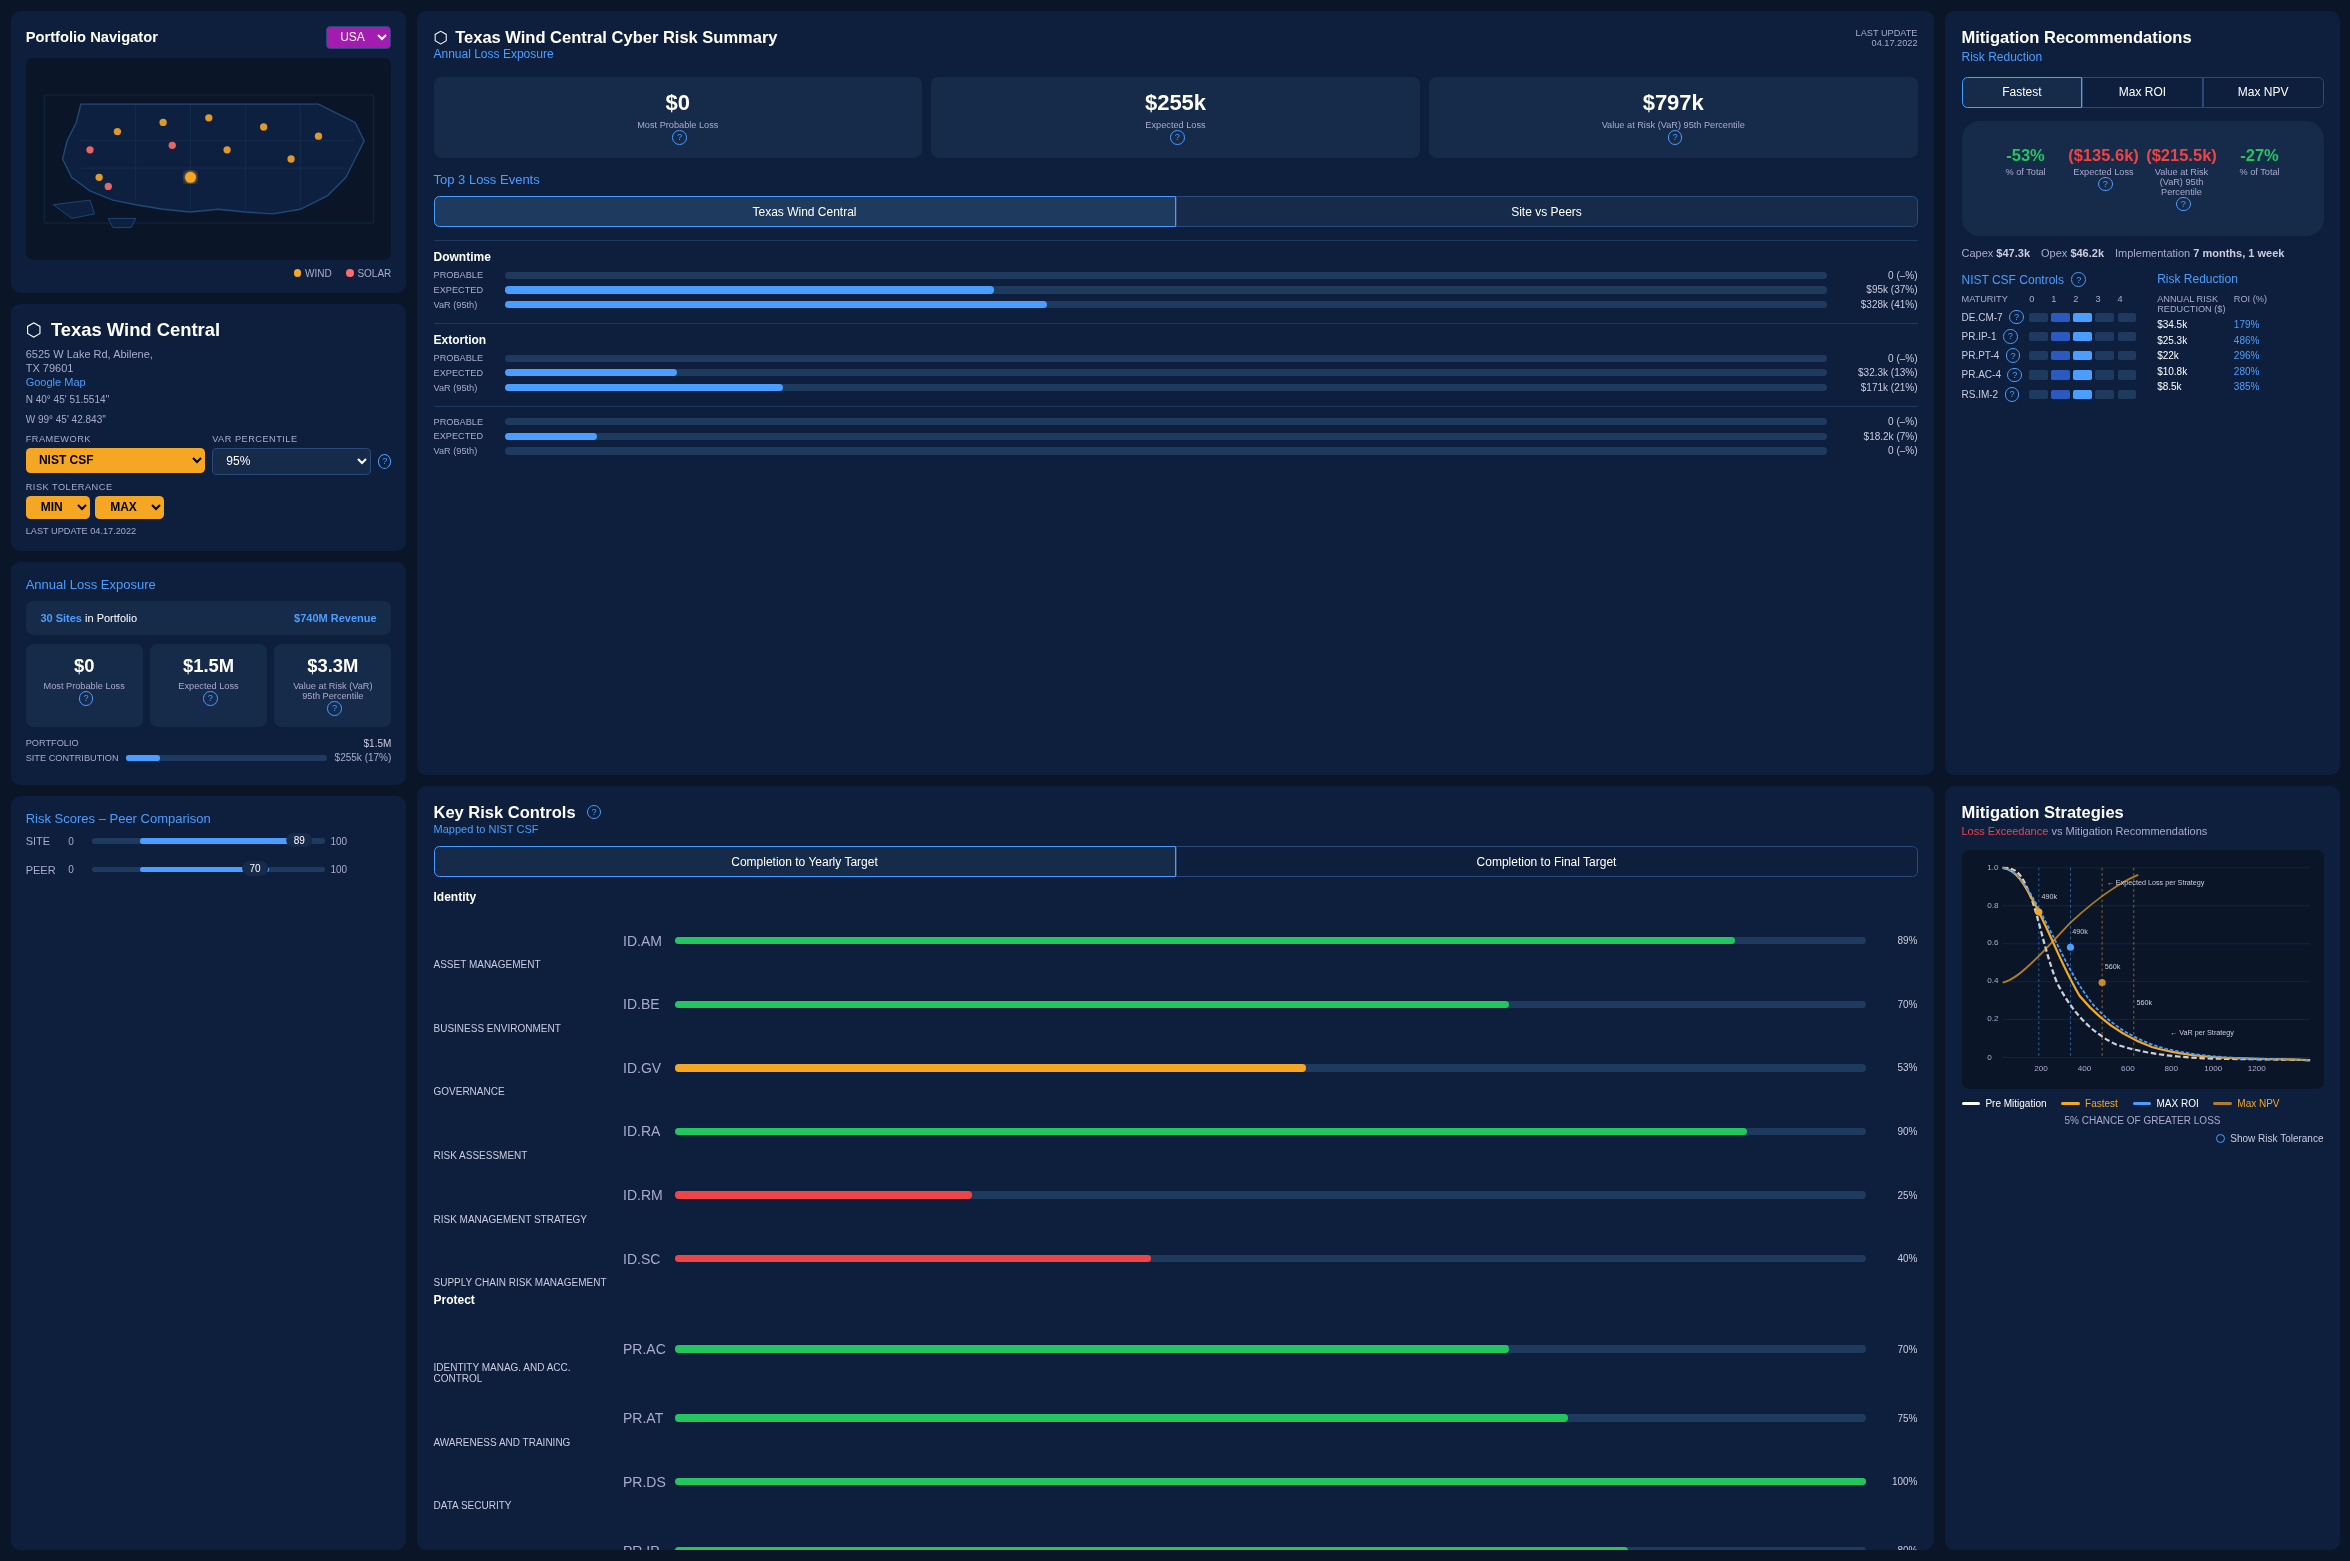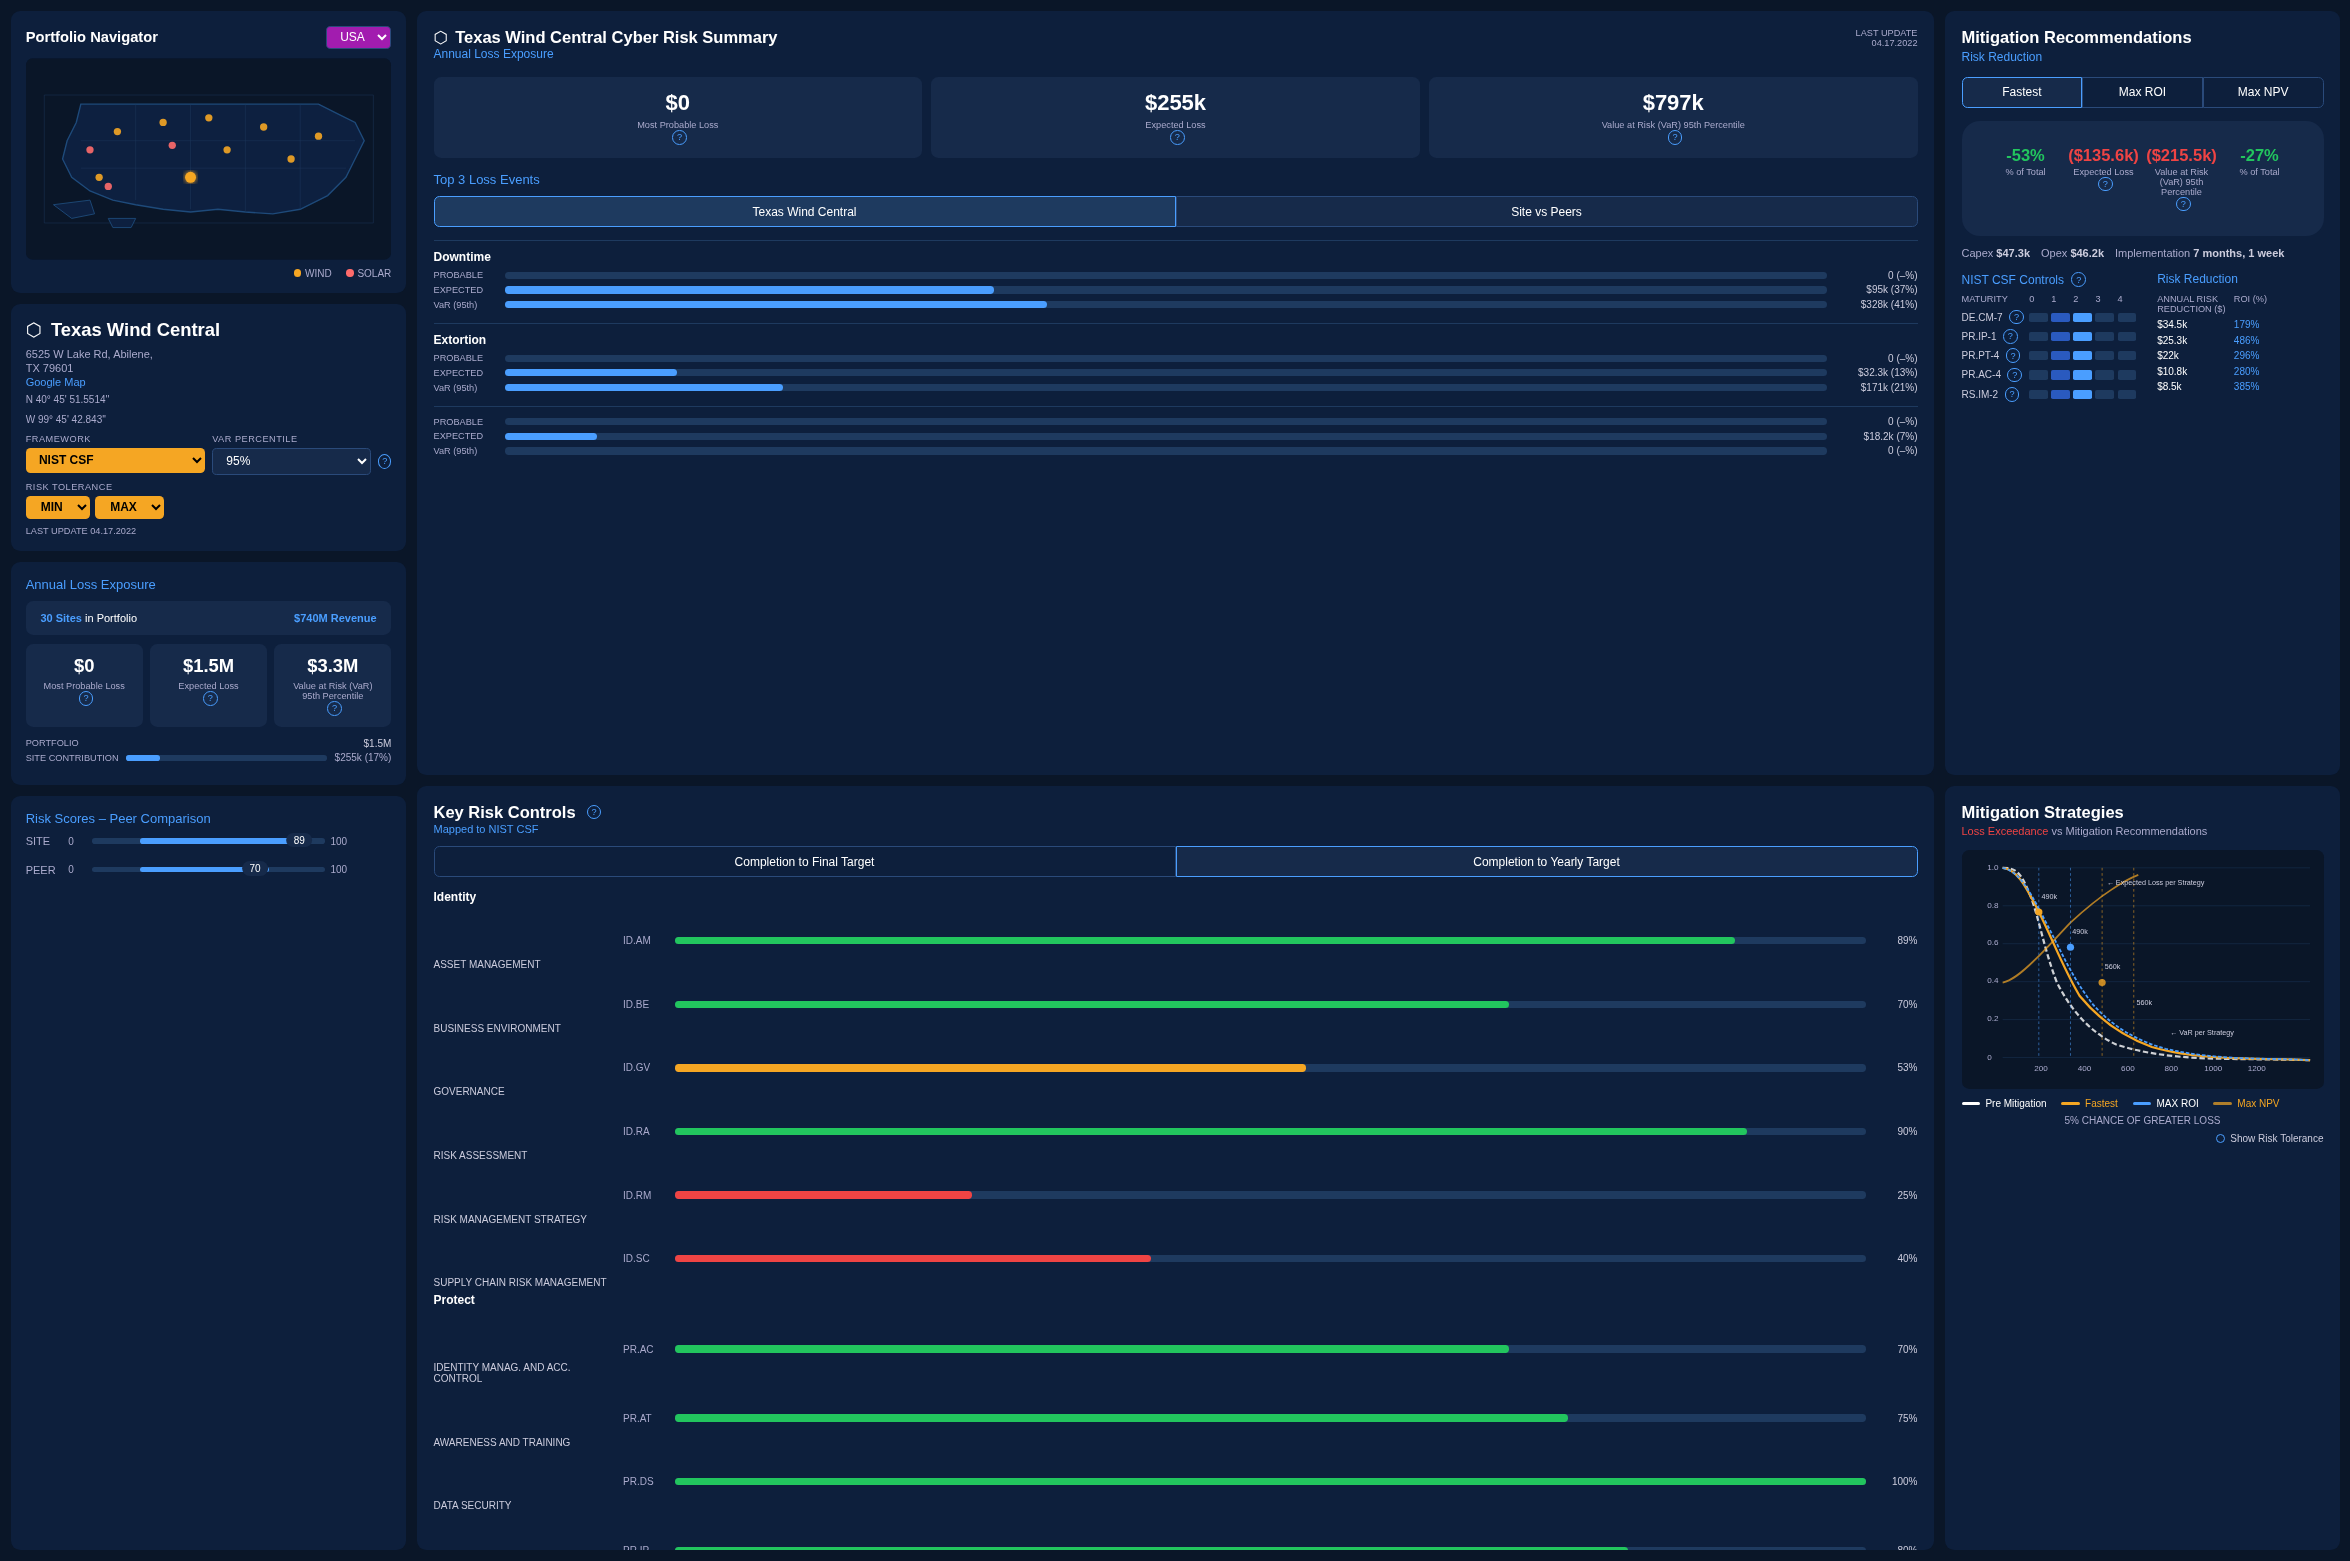--- a/index.html
+++ b/index.html
@@ -377,21 +377,21 @@
     .krc-section-title { font-size: 12px; font-weight: 700; margin-bottom: 7.3px; color: #fff; }
     .krc-row {
       display: grid;
       grid-template-columns: 184px 46px 1fr 46px;
       align-items: center;
       gap: 5.5px;
       margin-bottom: 4.6px;
       font-size: 10px;
     }
     .krc-name { color: #ccd; margin-top: 48px; }
-    .krc-code { color: #aac; font-size: 10px; }
+    .krc-code { color: #aac; font-size: 14px; }
     .krc-bar-bg {
       height: 7.3px;
       background: #1e3a5f;
       border-radius: 3.7px;
     }
     .krc-bar-fill {
       height: 100%;
       border-radius: 3.7px;
     }
     .krc-pct { color: #ccd; font-size: 10px; text-align: right; }
@@ -970,22 +970,22 @@
     </div>
   </div>
 
   <div class="center-bottom panel">
     <div class="krc-header">
       <span class="krc-title">Key Risk Controls</span>
       <span class="help-icon">?</span>
     </div>
     <div class="krc-sub">Mapped to NIST CSF</div>
     <div class="krc-tabs">
+      <div class="krc-tab active">Completion to Yearly Target</div>
       <div class="krc-tab">Completion to Final Target</div>
-      <div class="krc-tab active">Completion to Yearly Target</div>
     </div>
     <div id="krc-sections">
         <div>
           <div class="krc-section-title">Identity</div>
           <div class="krc-row">
         <span class="krc-name">ASSET MANAGEMENT</span>
         <span class="krc-code">ID.AM</span>
         <div class="krc-bar-bg">
               <div class="krc-bar-fill" style="width:89%;background:#22c55e;height:7.3px;border-radius:3.7px;"></div>
             </div>

